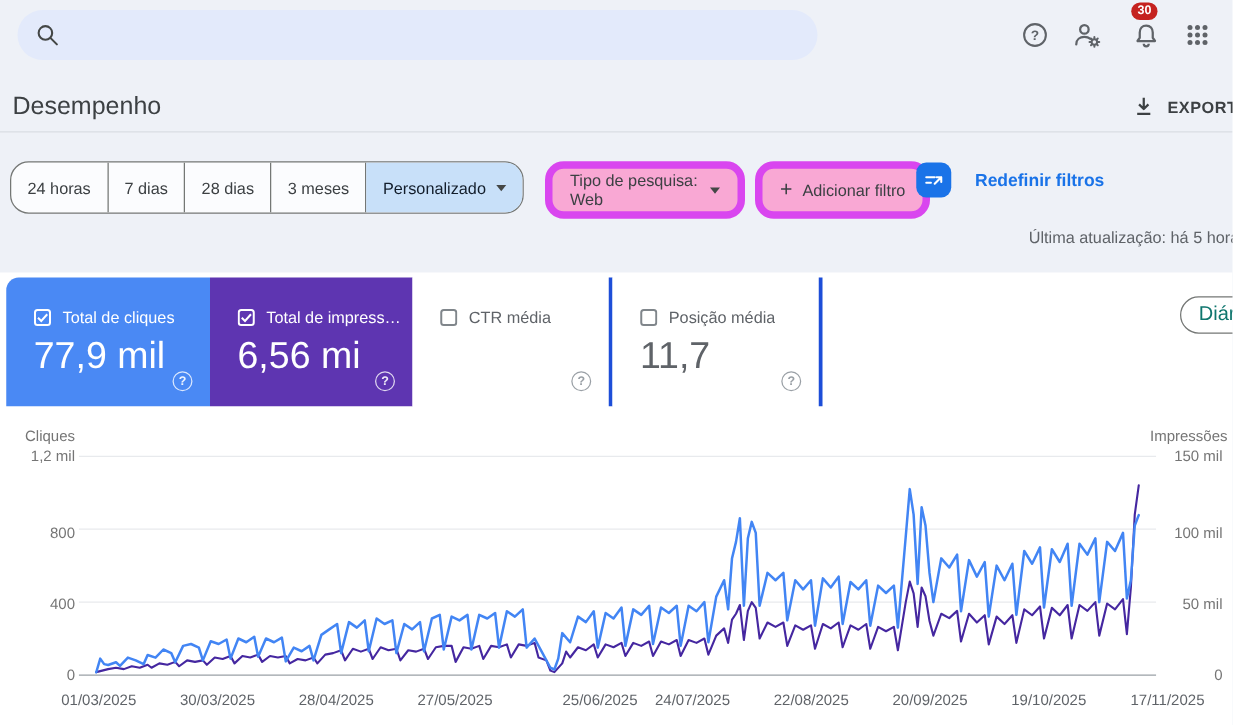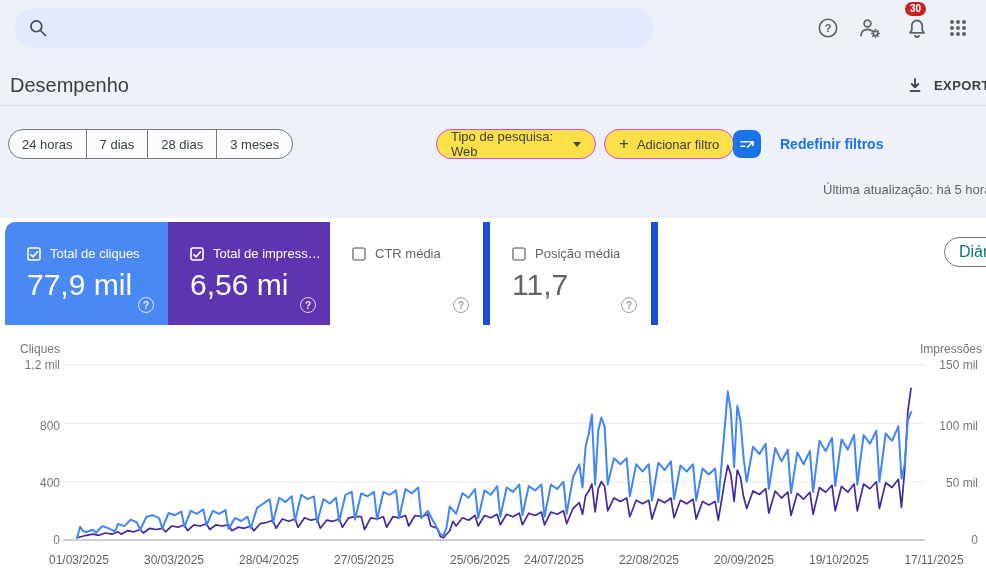--- a/index.html
+++ b/index.html
@@ -16,41 +16,41 @@
   .badge { position:absolute; top:-6px; left:8px; background:#c5221f; color:#fff; font-size:10px; font-weight:bold;
            border-radius:8px; padding:2px 5px; line-height:1; }
 
   
   .page-title { left:10px; top:74px; font-size:20px; color:#3c4043; }
   .hr1 { left:0; top:105px; width:986px; height:1px; background:#d9dde3; }
   .export { left:906px; top:76px; display:flex; align-items:center; gap:10px; color:#3c4043; font-size:13px;
             font-weight:bold; letter-spacing:.4px; white-space:nowrap; cursor:pointer; }
 
   
-  .segwrap { left:8px; top:129px; display:flex; height:30px; border:1px solid #747775; border-radius:15px; overflow:hidden; background:#fbfcfe; }
+  .segwrap { left:8px; top:129px; display:flex; height:42px; border:1px solid #747775; border-radius:15px; overflow:hidden; background:#fbfcfe; }
   .seg-btn { padding:0 13px; font-size:13px; color:#3c4043; display:flex; align-items:center; border-right:1px solid #747775; cursor:pointer; background:transparent; }
   .seg-btn:last-child { border-right:none; }
   .seg-btn.selected { background:#c8e0f9; color:#121d2b; gap:8px; }
-  .chip { top:129px; height:30px; border:1px solid #d946ef; border-radius:15px; display:flex; align-items:center;
-          padding:0 14px; font-size:13px; color:#3c4043; gap:8px; background:#fde047; cursor:pointer; }
+  .chip { top:129px; height:46px; border:6px solid #d946ef; border-radius:15px; display:flex; align-items:center;
+          padding:0 14px; font-size:13px; color:#3c4043; gap:8px; background:#f9a8d4; cursor:pointer; }
   .caret { width:0; height:0; border-left:4px solid transparent; border-right:4px solid transparent; border-top:5px solid #444746; }
   .filterbtn { left:733px; top:130px; width:28px; height:28px; background:#1a73e8; border-radius:8px;
                display:flex; align-items:center; justify-content:center; cursor:pointer; }
   .resetlink { left:780px; top:136px; color:#1a73e8; font-size:14px; font-weight:bold; cursor:pointer; }
   .lastupd { left:823px; top:182px; font-size:13px; color:#5f6368; white-space:nowrap; }
 
   
   .panel { left:0; top:218px; width:986px; height:362px; background:#fff; }
   .card { top:222px; height:103px; cursor:pointer; }
   .card .head { position:absolute; left:22px; top:24px; display:flex; align-items:center; gap:9px; font-size:13px; }
   .card .val { position:absolute; left:22px; top:46px; font-size:30px; }
   .card .help { position:absolute; right:14px; bottom:12px; }
   .card.c-blue { left:5px; width:163px; background:#4a89f4; border-top-left-radius:10px; color:#fff; }
   .card.c-purple { left:168px; width:162px; background:#5e35b1; color:#fff; }
-  .card.c-white { background:#fff; color:#5f6368; border-right:7px solid #1d4ed8;padding-left:15px; }
+  .card.c-white { background:#fff; color:#5f6368; border-right:3px solid #1d4ed8;padding-left:15px; }
   .card .lbl { white-space:nowrap; overflow:hidden; text-overflow:ellipsis; max-width:112px; }
   .cb { width:14px; height:14px; flex:0 0 auto; }
   .helpcirc { width:16px; height:16px; border:1.5px solid rgba(255,255,255,.8); border-radius:50%;
               font-size:10px; font-weight:bold; color:rgba(255,255,255,.9); display:flex; align-items:center; justify-content:center; }
   .helpcirc.gray { border-color:#9aa0a6; color:#9aa0a6; }
 
   .granularity { left:944px; top:237px; height:30px; border:1px solid #747775; border-radius:15px; background:#fff;
                  display:flex; align-items:center; gap:10px; padding:0 14px; font-size:16px; color:#0f766e; cursor:pointer; }
 
   
@@ -127,20 +127,24 @@
     <line x1="5" y1="20" x2="19" y2="20" stroke="#3c4043" stroke-width="2.4"></line>
   </svg>
   <span>EXPORTAR</span>
 </div>
 
 <div class="abs segwrap">
   <div class="seg-btn">24 horas</div>
   <div class="seg-btn">7 dias</div>
   <div class="seg-btn">28 dias</div>
   <div class="seg-btn">3 meses</div>
+  <div class="seg-btn selected">
+    <span>Personalizado</span>
+    <span class="caret"></span>
+  </div>
 </div>
 
 <div class="abs chip" style="left:436px; width:160px;">
   <span>Tipo de pesquisa: Web</span>
   <span class="caret"></span>
 </div>
 
 <div class="abs chip" style="left:604px;">
   <span style="font-size:17px; color:#3c4043;">+</span>
   <span>Adicionar filtro</span>

